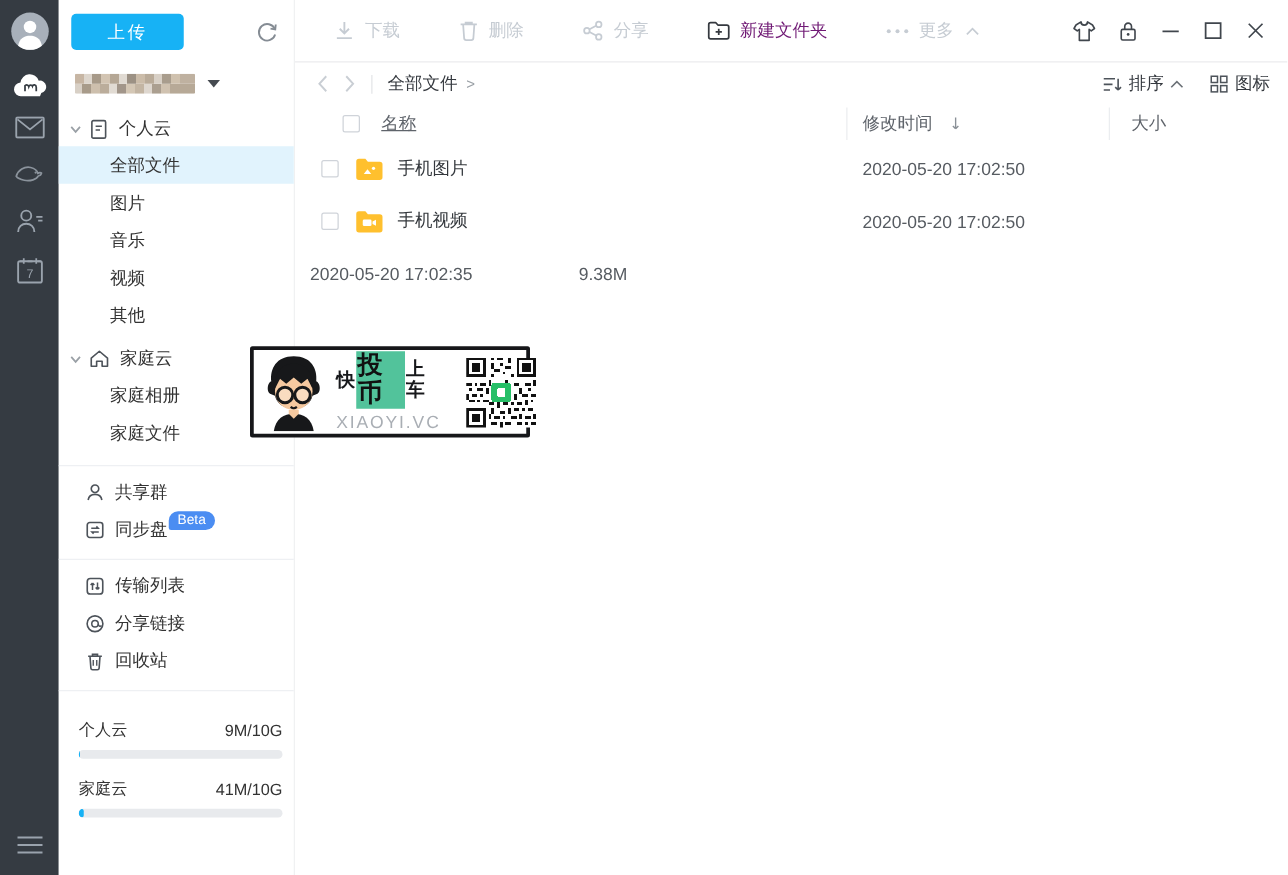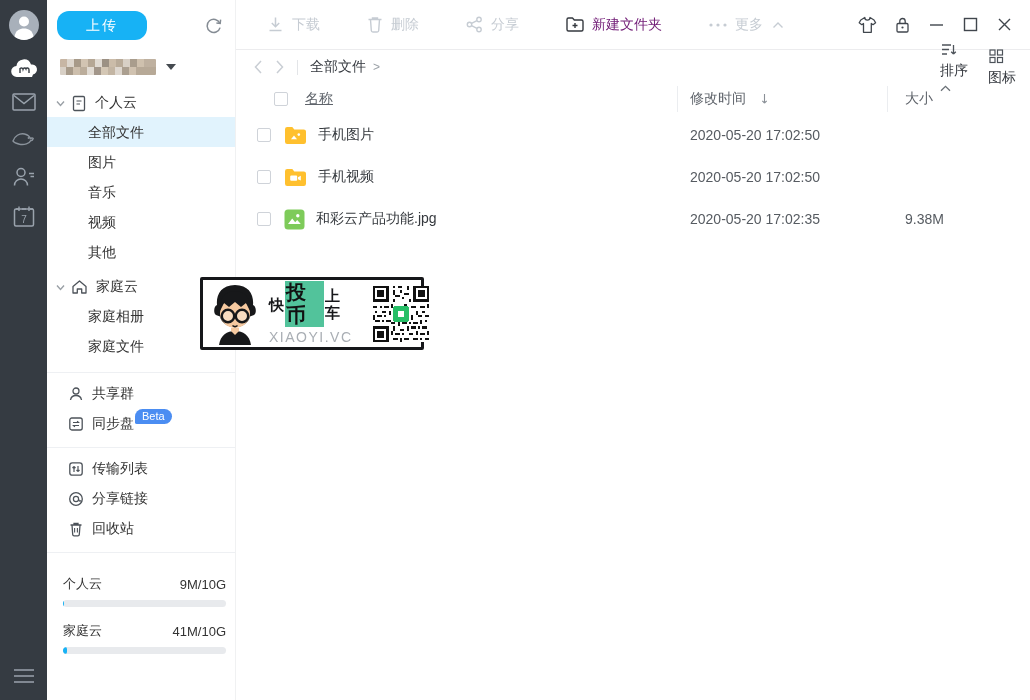--- a/index.html
+++ b/index.html
@@ -9,21 +9,21 @@
 
   
   .rail { width:47px; background:#353b42; display:flex; flex-direction:column; align-items:center; padding-top:9px; flex-shrink:0; }
   .rail .ric { color:#9aa3ad; margin-bottom:17px; display:flex; align-items:center; justify-content:center; }
   .rail .spacer { flex:1; }
   .rail .menu { margin-bottom:14px; color:#9aa3ad; }
 
   
   .sidebar { width:189px; flex-shrink:0; background:#fff; border-right:1px solid #f0f1f2; display:flex; flex-direction:column; }
   .upload-row { display:flex; align-items:center; padding:11px 12px 0 10px; }
-  .upload-btn { width:90px; height:29px; background:#17b2f5; color:#fff; border:none; border-radius:12px; font-size:14px; font-family:inherit; cursor:pointer; letter-spacing:2px; }
+  .upload-btn { width:90px; height:29px; background:#17b2f5; color:#fff; border:none; border-radius:4px; font-size:14px; font-family:inherit; cursor:pointer; letter-spacing:2px; }
   .refresh { margin-left:auto; color:#858c94; display:flex; }
   .user-row { display:flex; align-items:center; margin:17px 0 0 13px; height:20px; }
   .mosaic { width:96px; height:16px; border-radius:1px;
     background-image:
       linear-gradient(90deg,#c7b6a4 0 7px,#ddd6cd 7px 14px,#a79a89 14px 21px,#d2c4b2 21px 28px,#b5a795 28px 35px,#e0dad2 35px 42px,#9c9184 42px 49px,#cbbca9 49px 56px,#b9ab99 56px 63px,#d8d0c6 63px 70px,#a99d8d 70px 77px,#cfc1ae 77px 84px,#bfb1a0 84px 96px),
       linear-gradient(90deg,#d8d0c6 0 6px,#a89b8a 6px 13px,#cdbfad 13px 20px,#bbad9b 20px 27px,#e1dbd3 27px 34px,#a2968a 34px 41px,#d4c7b5 41px 48px,#c3b5a3 48px 55px,#ded7cf 55px 62px,#ab9f90 62px 69px,#d0c2b0 69px 76px,#b7a997 76px 96px);
     background-size:96px 8px; background-position:0 0,0 8px; background-repeat:no-repeat; }
   .caret-down { width:0; height:0; border-left:5px solid transparent; border-right:5px solid transparent; border-top:6px solid #454a50; margin-left:10px; }
 
   .nav { margin-top:12px; }
@@ -53,21 +53,21 @@
   .win-icons { margin-left:auto; display:flex; align-items:center; gap:17px; padding-right:17px; color:#40464d; }
   .win-icons .wic { display:flex; cursor:pointer; }
 
   .breadcrumb-row { height:34px; display:flex; align-items:center; padding:0 14px 0 17px; flex-shrink:0; }
   .bc-arrow { display:flex; color:#c9ced4; cursor:pointer; }
   .bc-arrow + .bc-arrow { margin-left:12px; }
   .bc-sep { width:1px; height:15px; background:#e3e5e8; margin:0 12px; }
   .bc-current { color:#35393f; cursor:pointer; }
   .bc-caret { color:#9aa0a6; font-size:12px; margin-left:7px; }
   .view-controls { margin-left:auto; display:flex; align-items:center; color:#35393f; }
-  .vc-group { display:flex; gap:5px; cursor:pointer;flex-direction:column; }
+  .vc-group { display:flex; align-items:center; gap:5px; cursor:pointer; }
   .vc-group + .vc-group { margin-left:20px; }
   .vc-group .vicon { display:flex; color:#4d535a; }
   .vc-group .chup { display:flex; color:#6a7076; }
 
   .thead { height:30px; display:flex; align-items:center; color:#5f646b; flex-shrink:0; }
   .col-name { width:442px; height:26px; display:flex; align-items:center; padding-left:21px; border-right:1px solid #ebedf0;text-decoration:underline; }
   .col-name span { margin-left:17px; }
   .col-date { width:210px; height:26px; display:flex; align-items:center; padding-left:12px; border-right:1px solid #ebedf0; gap:14px; }
   .col-size { flex:1; height:26px; display:flex; align-items:center; padding-left:17px; }
   .checkbox { width:14px; height:14px; border:1px solid #cfd3d9; border-radius:2px; background:#fff; flex-shrink:0; cursor:pointer; }
@@ -444,31 +444,20 @@
               <path d="M14 9.2l2.8-1.4v4.8L14 11.2z" fill="#fff"></path>
             </svg>
         </span>
         <span class="fname">手机视频</span>
       </div>
       <div class="fr-date">2020-05-20 17:02:50</div>
       <div class="fr-size"></div>
     </div>
 
     <div class="frow">
-      <div class="fr-name">
-        <span class="checkbox"></span>
-        <span class="ficon">
-          <svg width="21" height="21" viewBox="0 0 21 21">
-              <rect x="0.5" y="0.5" width="20" height="20" rx="3.5" fill="#7ecb5a"></rect>
-              <path d="M4 15l4.2-5.4 3 3.7 2-2.4 3.6 4.1z" fill="#fff"></path>
-              <circle cx="13.8" cy="6.8" r="1.7" fill="#fff"></circle>
-            </svg>
-        </span>
-        <span class="fname">和彩云产品功能.jpg</span>
-      </div>
       <div class="fr-date">2020-05-20 17:02:35</div>
       <div class="fr-size">9.38M</div>
     </div>
 
   </div>
 
   <div class="watermark">
     <span>
       <svg width="56" height="62" viewBox="0 0 56 62">
         <path d="M28 2C14 2 9 12 10 22c-3 1-4 8-1 10l4 1.5C14 39 20 44 28 44s14-5 15-10.5l4-1.5c3-2 2-9-1-10C47 12 42 2 28 2z" fill="#17181a"></path>

